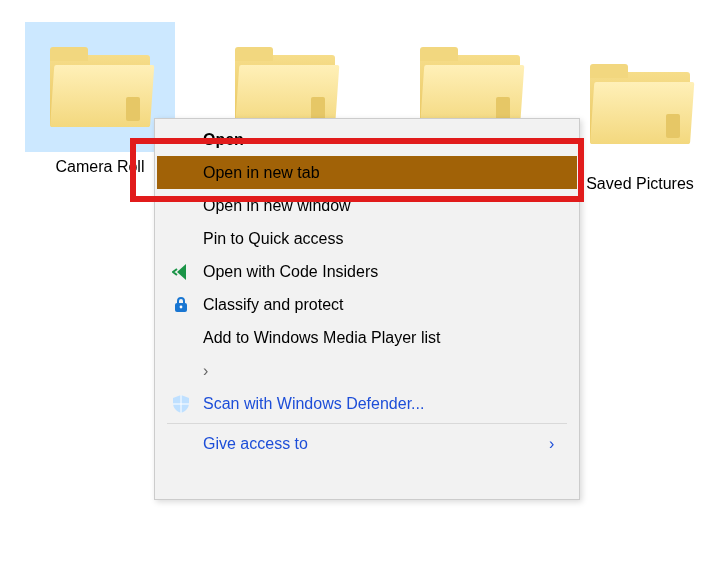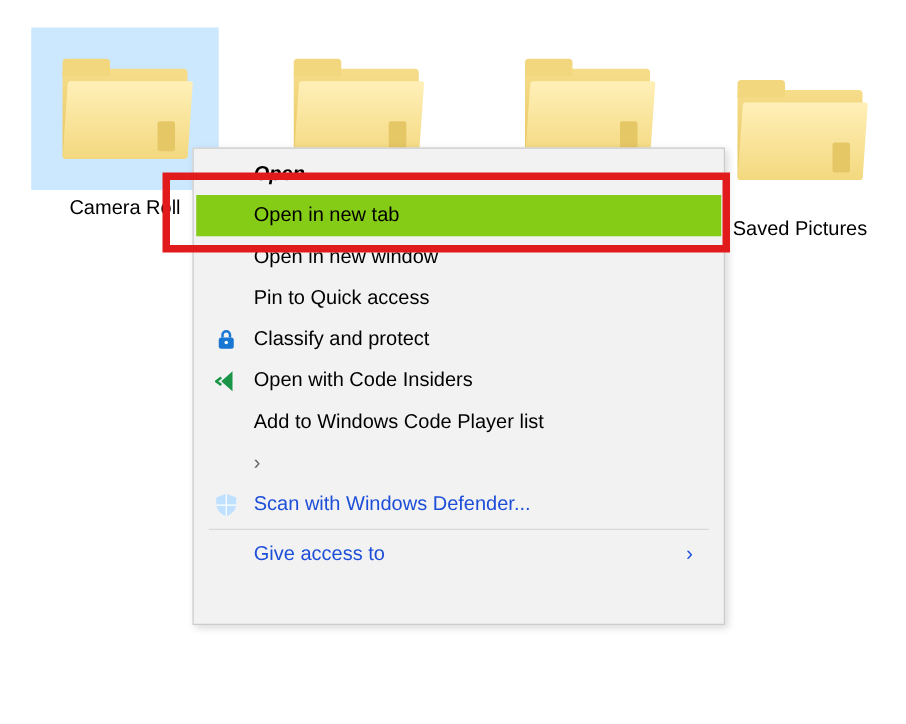--- a/index.html
+++ b/index.html
@@ -6,22 +6,22 @@
   .desktop{position:relative;width:725px;height:579px;}
   .folder{position:absolute;width:160px;text-align:center;}
   .folder .sel{display:flex;align-items:center;justify-content:center;width:150px;height:130px;margin:0 auto;}
   .folder.selected .sel{background:#cce8ff;}
   .folder .label{margin-top:6px;font-size:16px;text-align:center;}
   .menu{position:absolute;left:154px;top:118px;width:420px;background:#f2f2f2;border:1px solid #ccc;box-shadow:2px 2px 6px rgba(0,0,0,.15);padding:4px 2px 6px 2px;}
   .mi{display:flex;align-items:center;height:33px;padding:0 14px 0 12px;position:relative;}
   .mi .ico{width:24px;height:24px;flex:0 0 24px;margin-right:10px;display:flex;align-items:center;justify-content:center;}
   .mi .txt{flex:1 1 auto;font-size:16px;white-space:nowrap;}
   .mi .arrow{flex:0 0 14px;color:#666;font-size:16px;}
-  .mi.hover{background:#84cc16;}
-  .mi.bold .txt{font-weight:700;font-style:italic;}
+  .mi.hover{background:#a16207;}
+  .mi.bold .txt{font-weight:700;}
   .mi.dim .txt,.mi.dim .arrow{color:#1d4ed8;}
   .sep{height:1px;background:#d9d9d9;margin:3px 10px;}
   .callout{position:absolute;border:6px solid #e11b1b;pointer-events:none;}
   
   .ficon{position:relative;width:100px;height:80px;}
   .ficon .back{position:absolute;left:0;top:8px;width:100px;height:72px;background:linear-gradient(#f6dd8a,#e8c660);border-radius:3px;}
   .ficon .tab{position:absolute;left:0;top:0;width:38px;height:14px;background:#f2d77f;border-radius:3px 3px 0 0;}
   .ficon .front{position:absolute;left:0;top:18px;width:100px;height:62px;background:linear-gradient(#fff0b8,#f3d87e);border-radius:2px;transform:skewX(-4deg);transform-origin:bottom left;}
   .ficon .notch{position:absolute;right:10px;bottom:6px;width:14px;height:24px;background:#e6c766;border-radius:2px;}
 </style>
@@ -90,39 +90,39 @@
       <span class="ico"></span>
       <span class="txt">Open in new window</span>
     </div>
     <div class="mi">
       <span class="ico"></span>
       <span class="txt">Pin to Quick access</span>
     </div>
     <div class="mi">
       <span class="ico">
         <svg width="18" height="18" viewBox="0 0 18 18">
+            <path d="M14 1l-9 8 9 8V1z" fill="#1a9447"></path>
+            <path d="M5 6L1 9l4 3" fill="none" stroke="#1a9447" stroke-width="2"></path>
+          </svg>
+      </span>
+      <span class="txt">Open with Code Insiders</span>
+    </div>
+    <div class="mi">
+      <span class="ico">
+        <svg width="18" height="18" viewBox="0 0 18 18">
             <rect x="3" y="7" width="12" height="9" rx="2" fill="#1976d2"></rect>
             <path d="M6 7V5a3 3 0 016 0v2" fill="none" stroke="#1976d2" stroke-width="2"></path>
             <circle cx="9" cy="11" r="1.4" fill="#fff"></circle>
           </svg>
       </span>
       <span class="txt">Classify and protect</span>
     </div>
     <div class="mi">
-      <span class="ico">
-        <svg width="18" height="18" viewBox="0 0 18 18">
-            <path d="M14 1l-9 8 9 8V1z" fill="#1a9447"></path>
-            <path d="M5 6L1 9l4 3" fill="none" stroke="#1a9447" stroke-width="2"></path>
-          </svg>
-      </span>
-      <span class="txt">Open with Code Insiders</span>
-    </div>
-    <div class="mi">
       <span class="ico"></span>
-      <span class="txt">Add to Windows Code Player list</span>
+      <span class="txt">Add to Windows Media Player list</span>
     </div>
     <div class="mi">
       <span class="ico"></span>
       <span class="arrow">›</span>
     </div>
     <div class="mi dim">
       <span class="ico">
         <svg width="20" height="20" viewBox="0 0 20 20">
             <path d="M10 1l8 3v5c0 5-3.5 8.5-8 10C5.5 17.5 2 14 2 9V4l8-3z" fill="#bfe0ff"></path>
             <path d="M10 1v18" stroke="#fff" stroke-width="1"></path>

